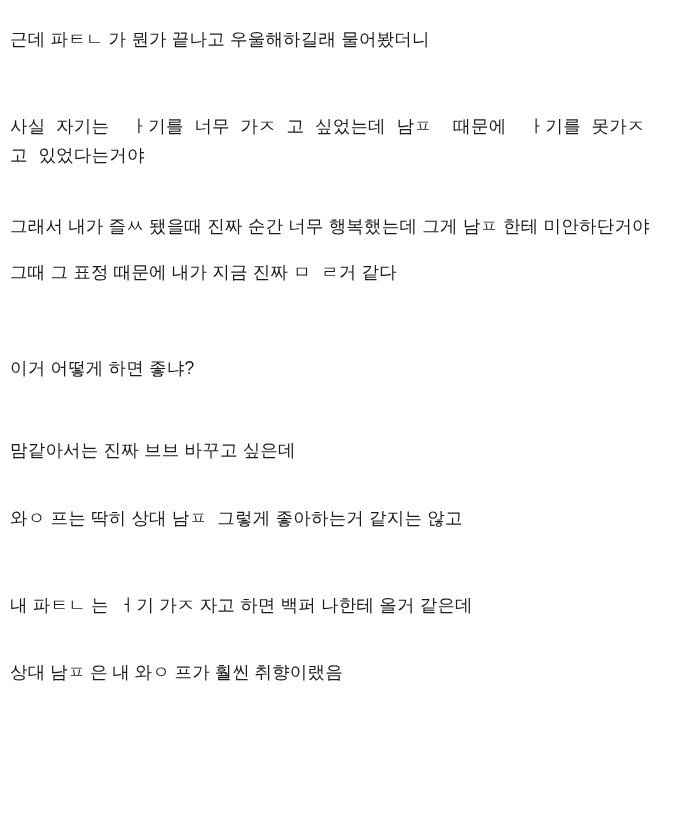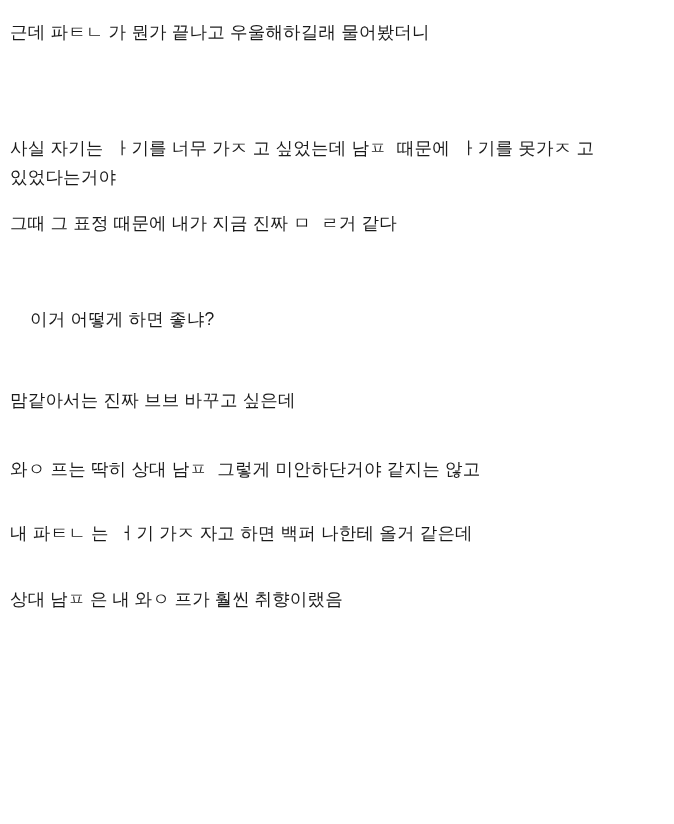--- a/index.html
+++ b/index.html
@@ -24,45 +24,46 @@
   }
   .para {
     font-size: 17.5px;
     line-height: 1.62;
     letter-spacing: 0.2px;
     color: #1a1a1a;
     white-space: pre-wrap;
     word-break: keep-all;
   }
   
-  .gap-0  { margin-top: 18px; }
-  .gap-1  { margin-top: 88px; }
+  .gap-0  { margin-top: 25px; }
+  .gap-1  { margin-top: 60px; font-family: Liberation Mono, monospace; }
   .gap-2  { margin-top: 42px; }
   .gap-3  { }
-  .gap-4  { margin-top: 68px; margin-left: 20px; }
+  .gap-4  { margin-top: 68px; }
   .gap-5  { margin-top: 53px; }
   .gap-6  { margin-top: 40px; }
-  .gap-7  { margin-top: 36px; }
+  .gap-7  { margin-top: 59px; }
   .gap-8  { margin-top: 38px; font-family: Liberation Serif, serif; }
 </style>
 </head>
 <body style="background: rgb(255, 255, 255); color: rgb(26, 26, 26);">
 
 <div class="page">
 
   <p class="para gap-0">근데 파ㅌㄴ 가 뭔가 끝나고 우울해하길래 물어봤더니</p>
 
   <p class="para gap-1">사실 자기는  ㅏ기를 너무 가ㅈ 고 싶었는데 남ㅍ  때문에  ㅏ기를 못가ㅈ 고 있었다는거야</p>
 
+  <p class="para gap-2">그래서 내가 즐ㅆ 됐을때 진짜 순간 너무 행복했는데 그게 남ㅍ 한테 미안하단거야</p>
 
   <p class="para gap-3">그때 그 표정 때문에 내가 지금 진짜 ㅁ  ㄹ거 같다</p>
 
   <p class="para gap-4">이거 어떻게 하면 좋냐?</p>
 
   <p class="para gap-5">맘같아서는 진짜 브브 바꾸고 싶은데</p>
 
-  <p class="para gap-6">와ㅇ 프는 딱히 상대 남ㅍ  그렇게 미안하단거야 같지는 않고</p>
+  <p class="para gap-6">와ㅇ 프는 딱히 상대 남ㅍ  그렇게 좋아하는거 같지는 않고</p>
 
   <p class="para gap-7">내 파ㅌㄴ 는  ㅓ기 가ㅈ 자고 하면 백퍼 나한테 올거 같은데</p>
 
   <p class="para gap-8">상대 남ㅍ 은 내 와ㅇ 프가 훨씬 취향이랬음</p>
 
 </div>
 
 </body></html>

